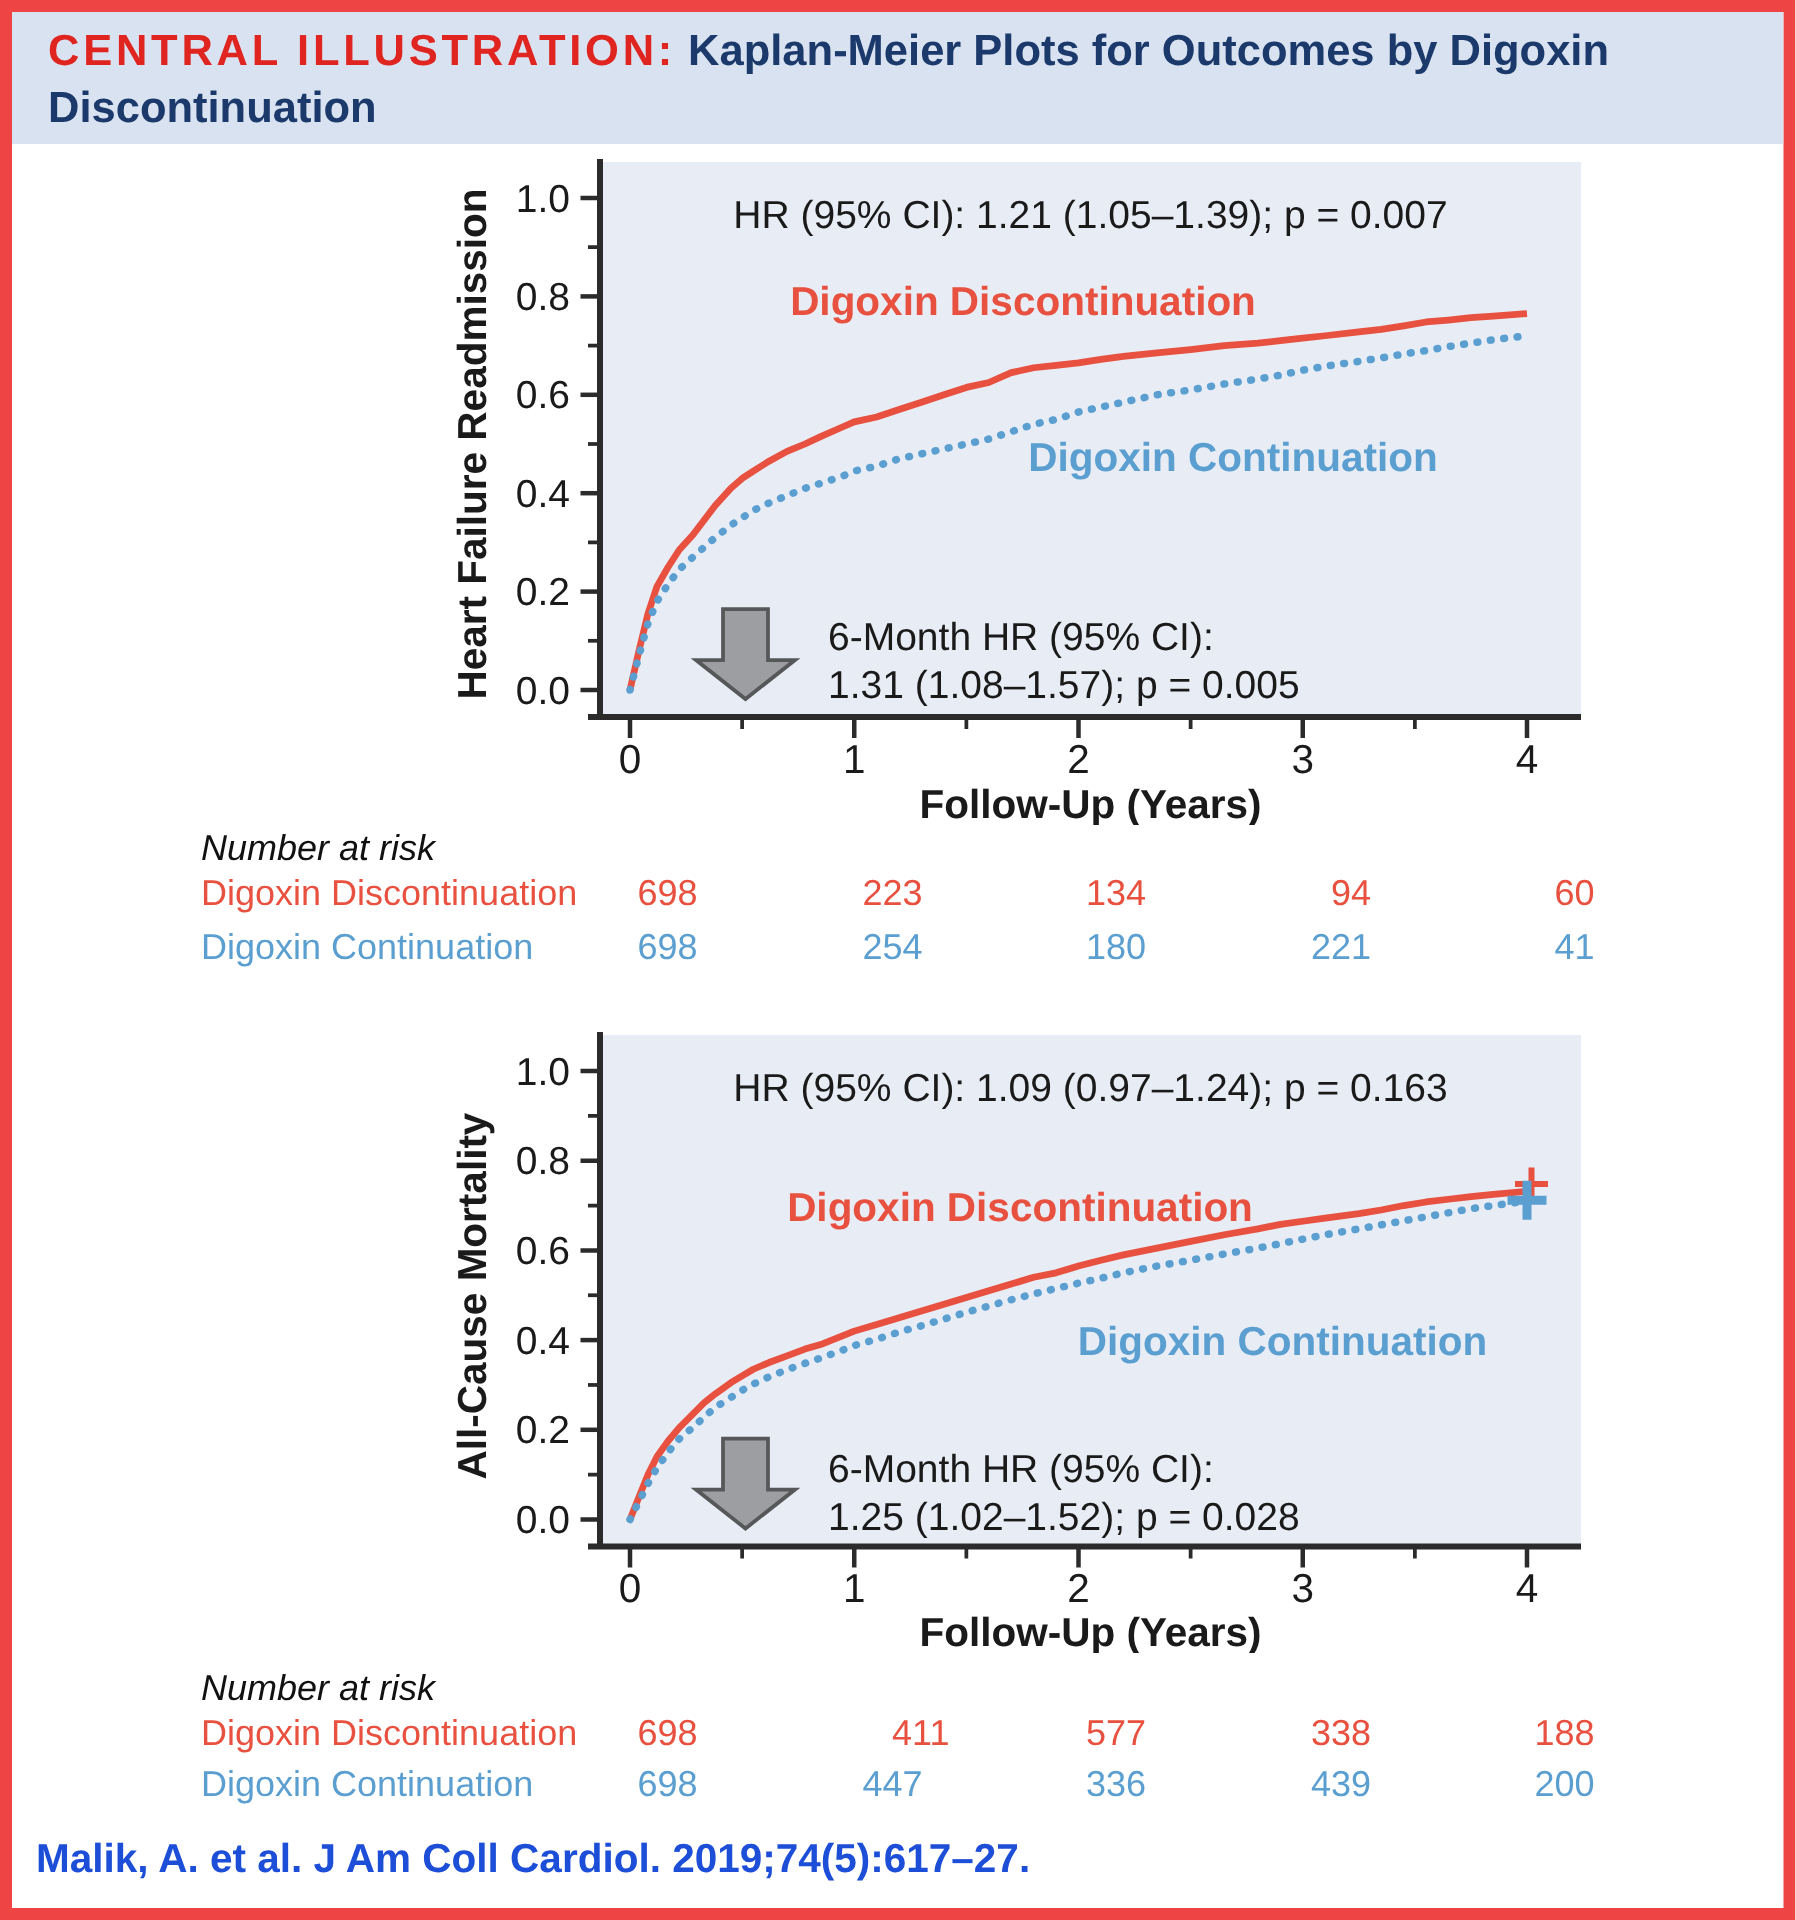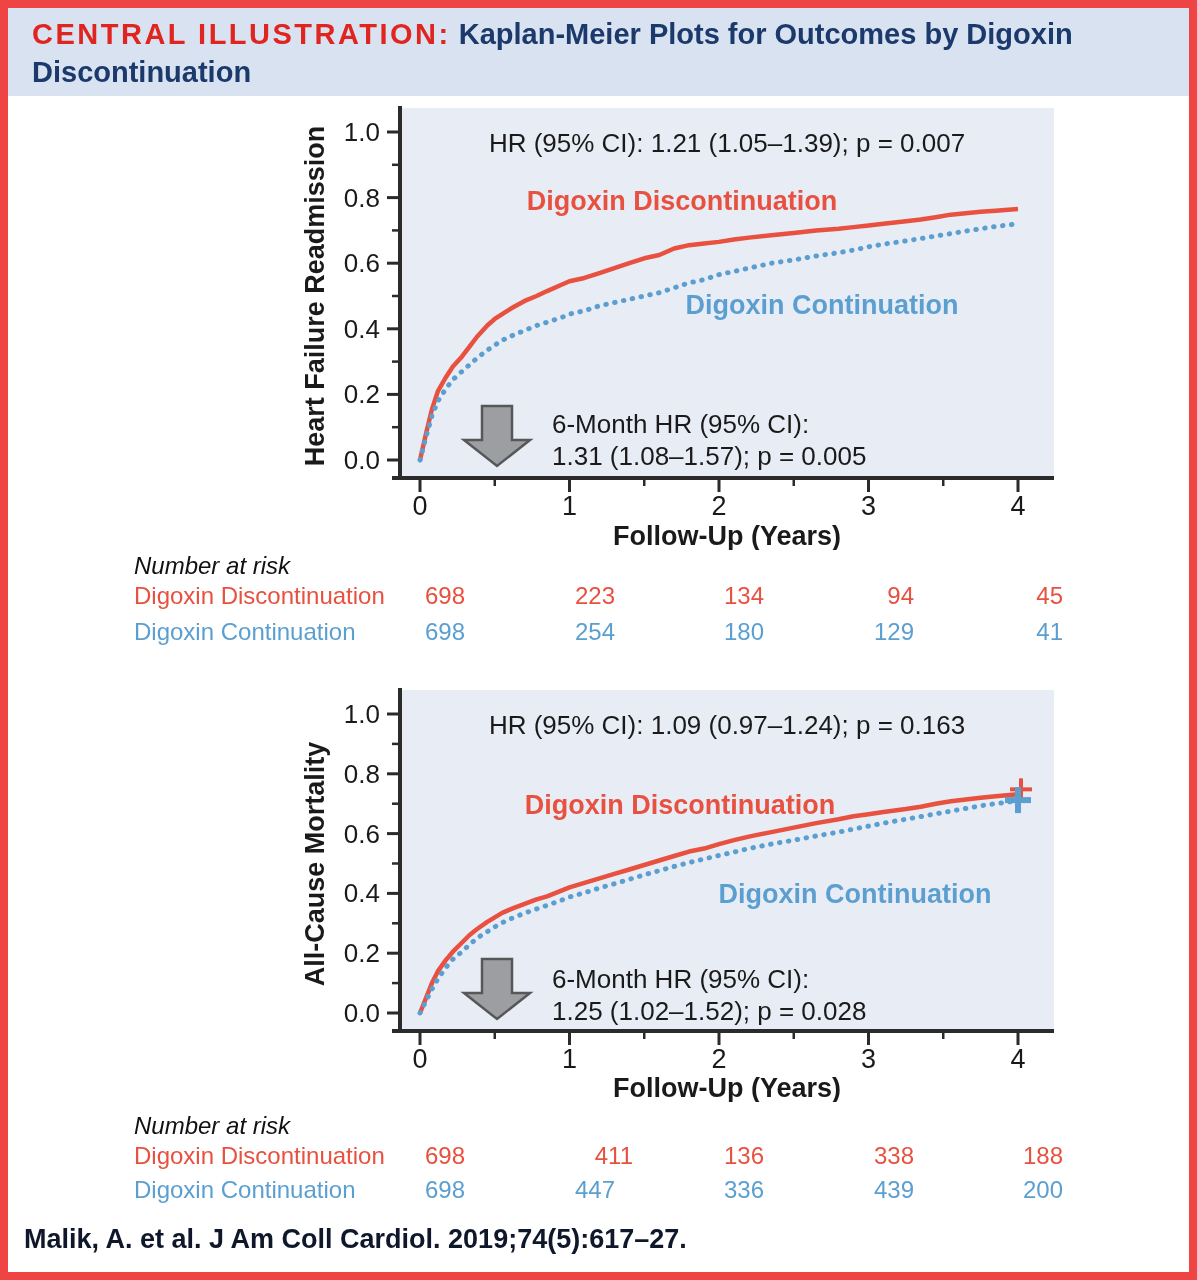--- a/index.html
+++ b/index.html
@@ -30,21 +30,21 @@
   #risk0 { top:544px; }
   #risk1 { top:1104px; }
   .risk-title { position:absolute; left:126px; top:0;font-style:italic; }
   .risk-row   { position:absolute; left:0; width:100%; height:28px; }
   .risk-label { position:absolute; left:126px; white-space:nowrap; }
   .risk-num   { position:absolute; width:90px; text-align:right; }
   .red-t  { color:#e8513f; }
   .blue-t { color:#5b9fd1; }
   .citation {
     position:absolute; left:16px; top:1216px;
-    font-size:27px; font-weight:bold; color:#0f172a;
+    font-size:27px; font-weight:bold; color:#1d4ed8;
   }
 </style>
 </head>
 <body>
 
 <div class="page">
 
   <div class="header">
     <span class="fig-label">CENTRAL ILLUSTRATION:</span><span class="fig-title">Kaplan-Meier Plots for Outcomes by Digoxin Discontinuation</span>
   </div>
@@ -99,28 +99,28 @@
   </svg>
 
   <div class="risk" id="risk0">
     <div class="risk-title">Number at risk</div>
     <div class="risk-row" style="top:30px">
       <span class="risk-label red-t">Digoxin Discontinuation</span>
       <span class="risk-num red-t" style="left:367px">698</span>
       <span class="risk-num red-t" style="left:517px">223</span>
       <span class="risk-num red-t" style="left:666px">134</span>
       <span class="risk-num red-t" style="left:816px">94</span>
-      <span class="risk-num red-t" style="left:965px">45</span>
+      <span class="risk-num red-t" style="left:965px">60</span>
     </div>
     <div class="risk-row" style="top:66px">
       <span class="risk-label blue-t">Digoxin Continuation</span>
       <span class="risk-num blue-t" style="left:367px">698</span>
       <span class="risk-num blue-t" style="left:517px">254</span>
       <span class="risk-num blue-t" style="left:666px">180</span>
-      <span class="risk-num blue-t" style="left:816px">129</span>
+      <span class="risk-num blue-t" style="left:816px">221</span>
       <span class="risk-num blue-t" style="left:965px">41</span>
     </div>
   </div>
 
   <svg id="chart1" width="1181" height="420" viewBox="0 0 1181 420">
     <g class="dyn">
         <rect x="392" y="8" width="654" height="341" fill="#e8ecf5"></rect>
         <line x1="392" y1="6" x2="392" y2="349" stroke="#2b2b2b" stroke-width="4"></line>
         <line x1="384" y1="349" x2="1046" y2="349" stroke="#2b2b2b" stroke-width="4"></line>
         <line x1="379" y1="32" x2="392" y2="32" stroke="#2b2b2b" stroke-width="3"></line>
@@ -170,21 +170,21 @@
     <text class="axtitle" x="316" y="182" text-anchor="middle" transform="rotate(-90 316 182)">All-Cause Mortality</text>
     <text class="axtitle" x="719" y="415" text-anchor="middle">Follow-Up (Years)</text>
   </svg>
 
   <div class="risk" id="risk1">
     <div class="risk-title">Number at risk</div>
     <div class="risk-row" style="top:30px">
       <span class="risk-label red-t">Digoxin Discontinuation</span>
       <span class="risk-num red-t" style="left:367px">698</span>
       <span class="risk-num red-t" style="left:535px">411</span>
-      <span class="risk-num red-t" style="left:666px">136</span>
+      <span class="risk-num red-t" style="left:666px">577</span>
       <span class="risk-num red-t" style="left:816px">338</span>
       <span class="risk-num red-t" style="left:965px">188</span>
     </div>
     <div class="risk-row" style="top:64px">
       <span class="risk-label blue-t">Digoxin Continuation</span>
       <span class="risk-num blue-t" style="left:367px">698</span>
       <span class="risk-num blue-t" style="left:517px">447</span>
       <span class="risk-num blue-t" style="left:666px">336</span>
       <span class="risk-num blue-t" style="left:816px">439</span>
       <span class="risk-num blue-t" style="left:965px">200</span>

